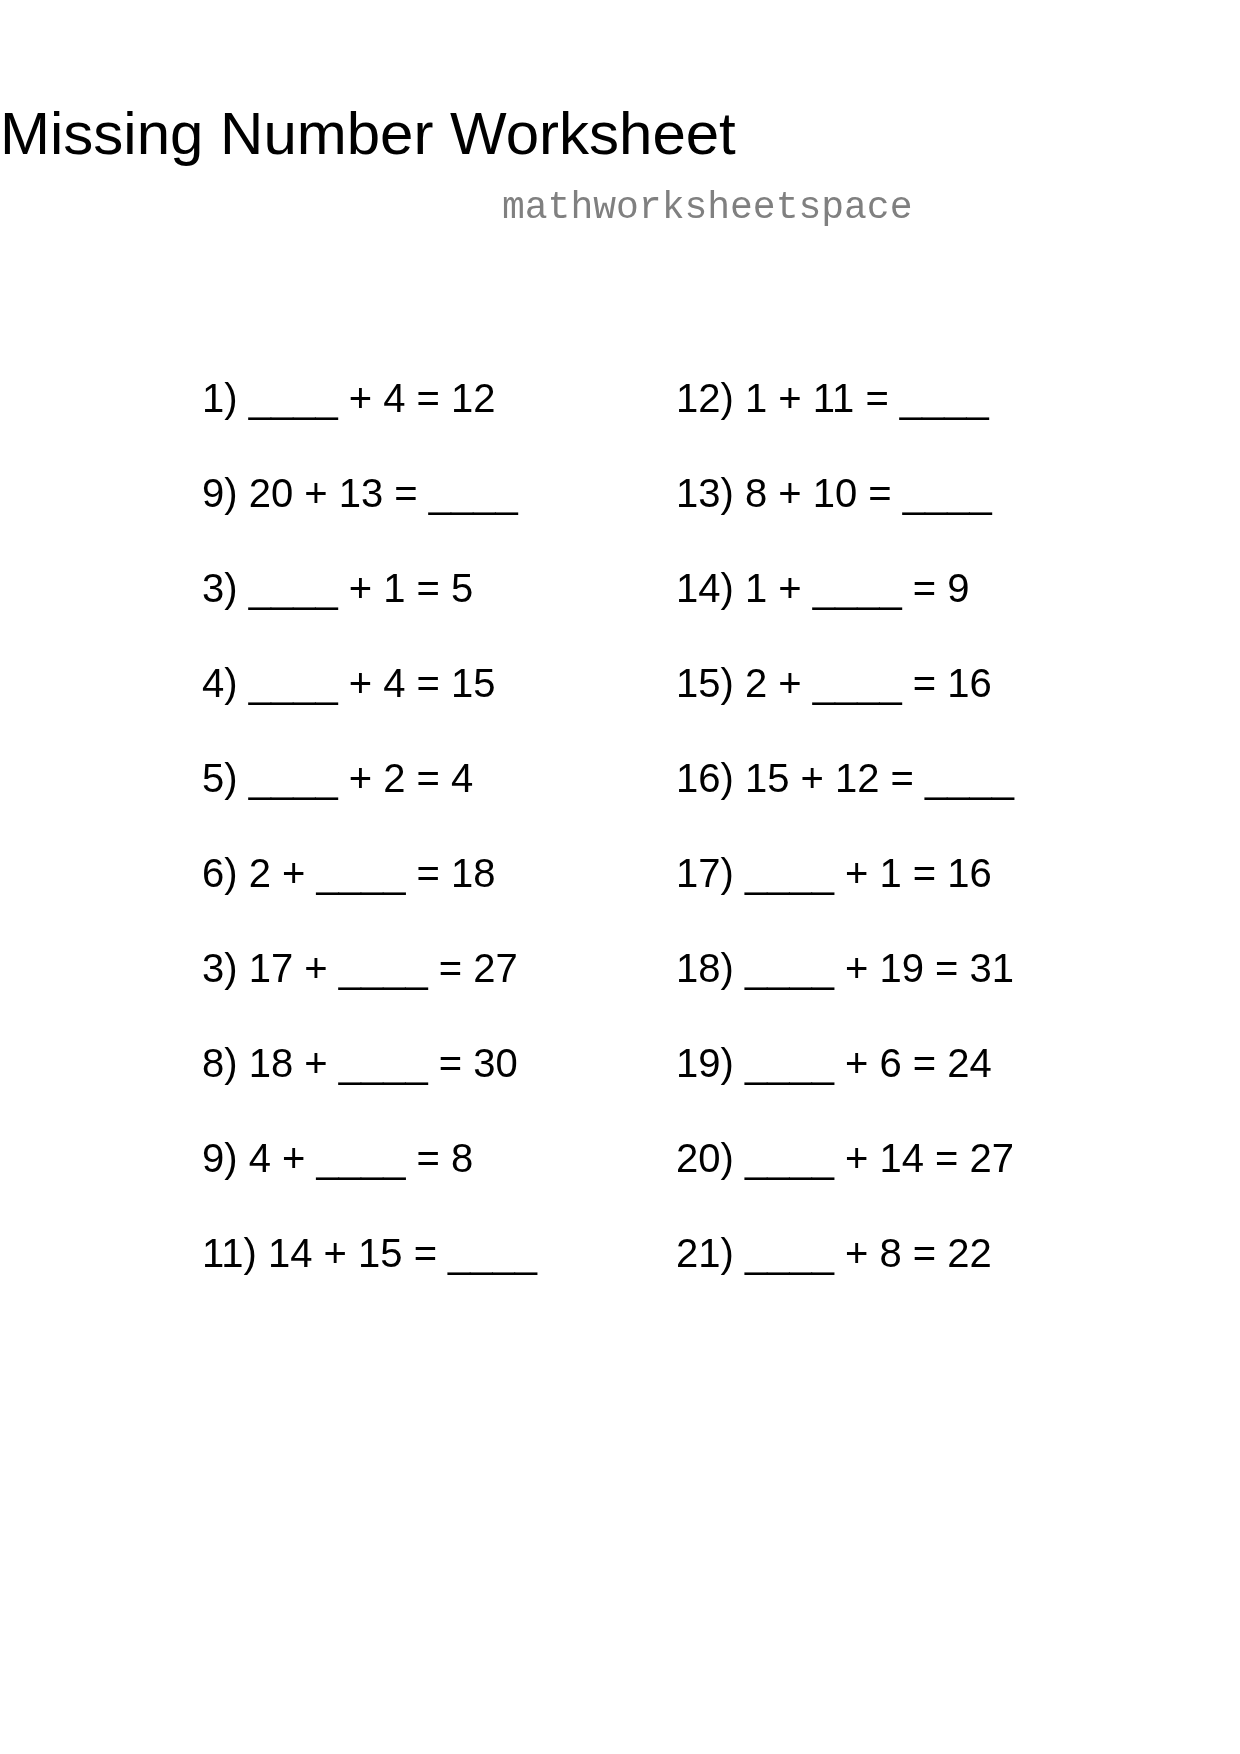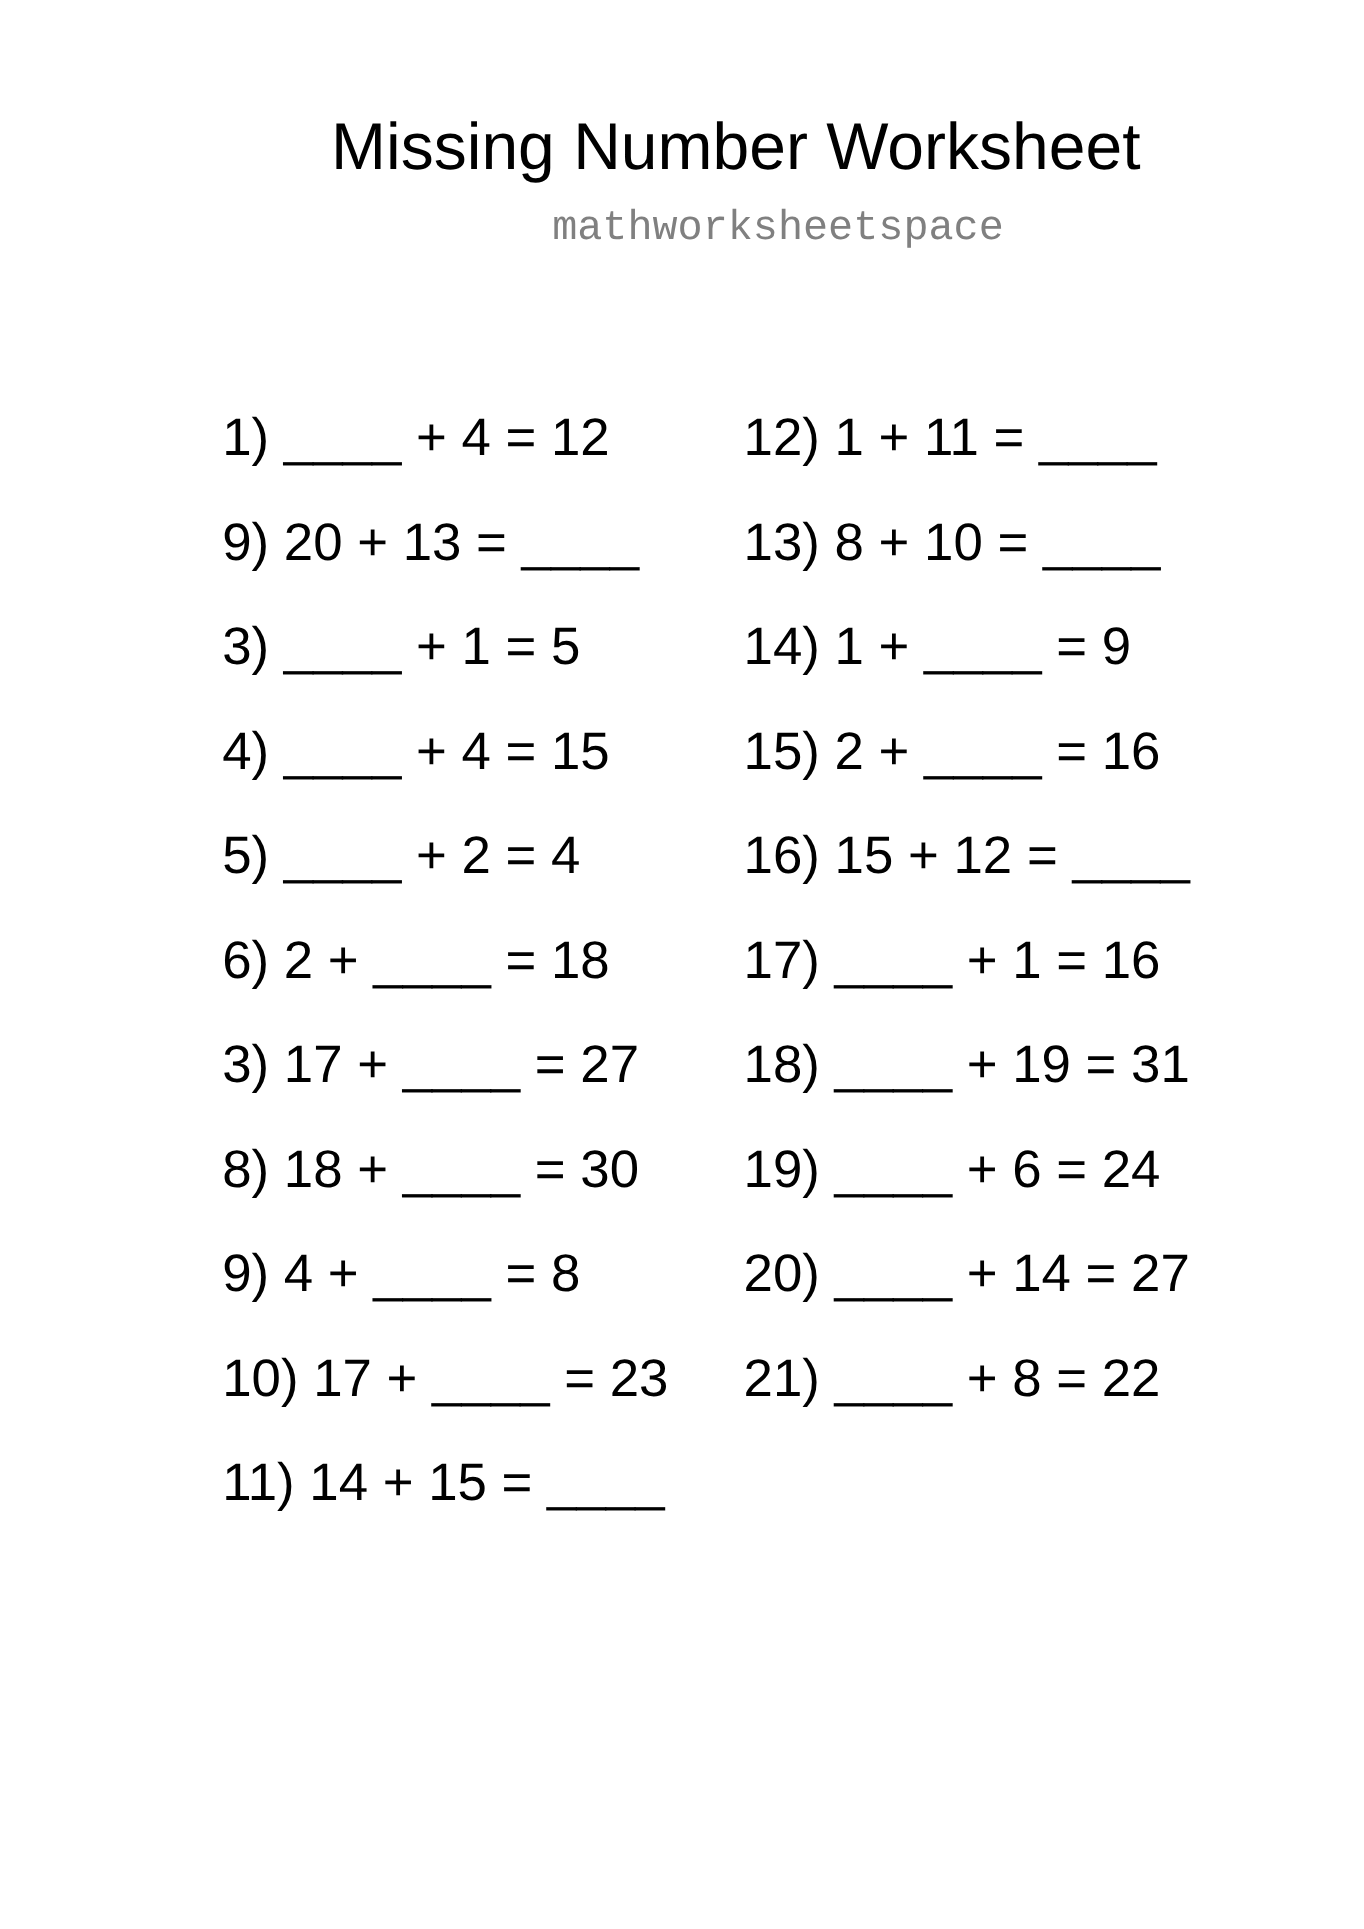--- a/index.html
+++ b/index.html
@@ -14,21 +14,20 @@
       overflow: hidden;
       font-family: "Liberation Sans", sans-serif;
       color: #000000;
     }
     .title {
       position: absolute;
       left: 0;
       width: 1128px;
       top: 99px;
       text-align: left;
-      padding-left: 301px;
       box-sizing: border-box;
       font-size: 60px;
       line-height: 70px;
       white-space: nowrap;
     }
     .subtitle {
       position: absolute;
       top: 184px;
       left: 502px;
       font-size: 38px;
@@ -37,21 +36,21 @@
       white-space: nowrap;
       font-family: Liberation Mono, monospace;
     }
     .column {
       position: absolute;
       top: 351px;
     }
     .col-left { left: 202px; }
     .col-right { left: 676px; }
     .problem {
-      font-size: 48px;
+      font-size: 40px;
       line-height: 95px;
       height: 95px;
       white-space: pre;
     }
   </style>
 </head>
 <body>
 
 <div class="title">Missing Number Worksheet</div>
 <div class="subtitle">mathworksheetspace</div>
@@ -59,21 +58,20 @@
 <div class="column col-left">
   <div class="problem">1) ____ + 4 = 12</div>
   <div class="problem">9) 20 + 13 = ____</div>
   <div class="problem">3) ____ + 1 = 5</div>
   <div class="problem">4) ____ + 4 = 15</div>
   <div class="problem">5) ____ + 2 = 4</div>
   <div class="problem">6) 2 + ____ = 18</div>
   <div class="problem">3) 17 + ____ = 27</div>
   <div class="problem">8) 18 + ____ = 30</div>
   <div class="problem">9) 4 + ____ = 8</div>
-  <div class="problem">10) 17 + ____ = 23</div>
   <div class="problem">11) 14 + 15 = ____</div>
 </div>
 
 <div class="column col-right">
   <div class="problem">12) 1 + 11 = ____</div>
   <div class="problem">13) 8 + 10 = ____</div>
   <div class="problem">14) 1 + ____ = 9</div>
   <div class="problem">15) 2 + ____ = 16</div>
   <div class="problem">16) 15 + 12 = ____</div>
   <div class="problem">17) ____ + 1 = 16</div>

